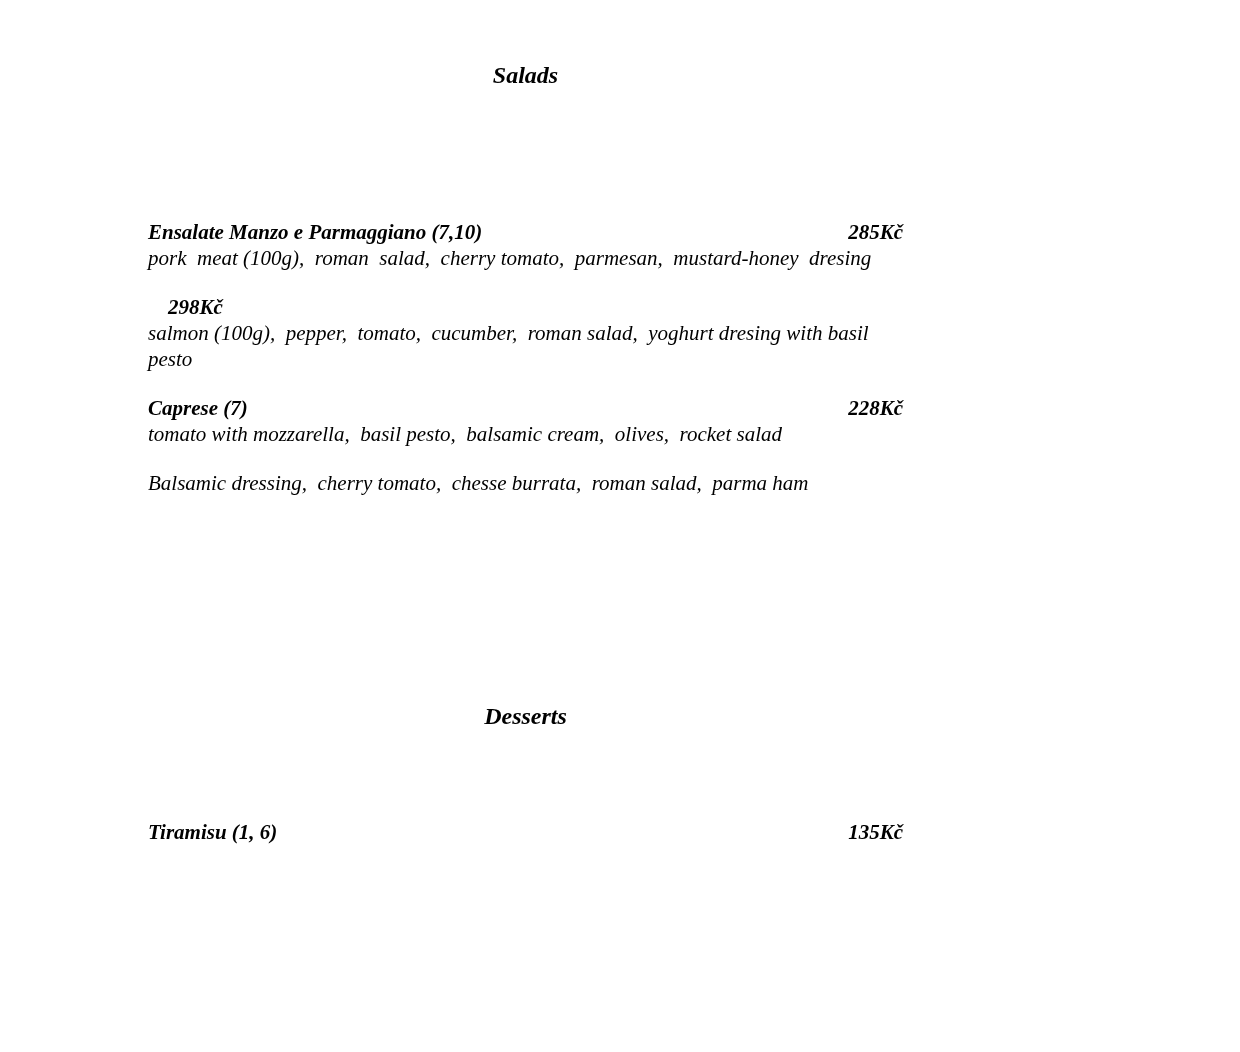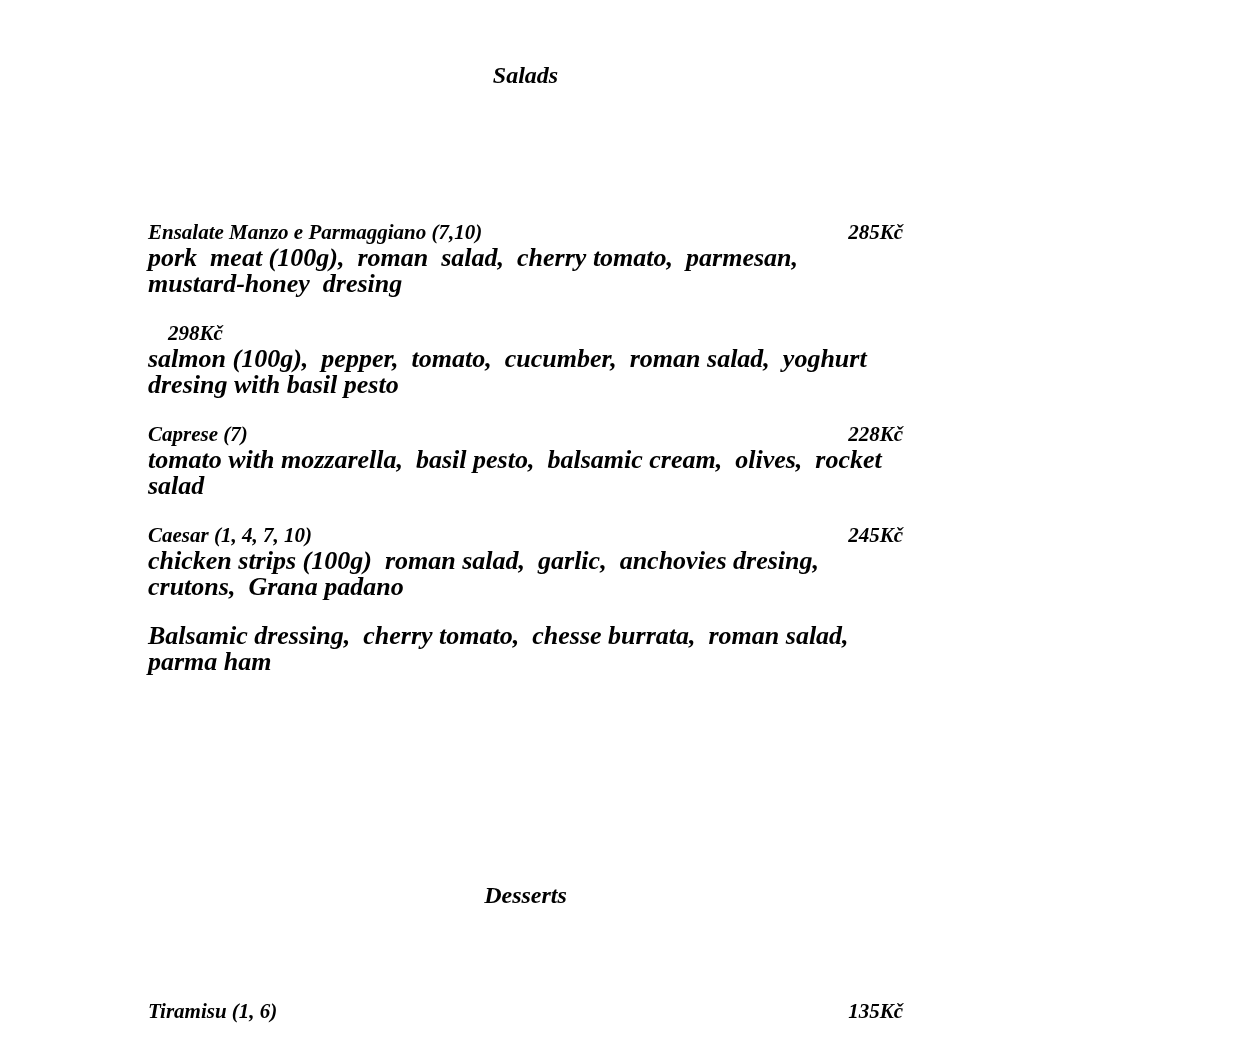--- a/index.html
+++ b/index.html
@@ -48,22 +48,22 @@
     white-space: pre-wrap;
   }
   .item-price {
     font-size: 21px;
     font-weight: bold;
     white-space: nowrap;
     margin-left: 20px;
     text-align: right;
   }
   .item-desc {
-    font-size: 26px;
-    font-weight: bold;
+    font-size: 21px;
+    font-weight: normal;
     line-height: 26px;
     white-space: pre-wrap;
   }
 </style>
 </head>
 <body>
 
 <div class="page">
 
   <section class="menu-section">
@@ -85,27 +85,20 @@
     </div>
 
     <div class="menu-item">
       <div class="item-row">
         <span class="item-name">Caprese (7)</span>
         <span class="item-price">228Kč</span>
       </div>
       <div class="item-desc">tomato with mozzarella,  basil pesto,  balsamic cream,  olives,  rocket salad</div>
     </div>
 
-    <div class="menu-item">
-      <div class="item-row">
-        <span class="item-name">Caesar (1, 4, 7, 10)</span>
-        <span class="item-price">245Kč</span>
-      </div>
-      <div class="item-desc">chicken strips (100g)  roman salad,  garlic,  anchovies dresing,  crutons,  Grana padano</div>
-    </div>
 
     <div class="menu-item">
       <div class="item-desc">Balsamic dressing,  cherry tomato,  chesse burrata,  roman salad,  parma ham</div>
     </div>
   </section>
 
   <section class="menu-section">
     <h2 class="section-heading desserts">Desserts</h2>
 
 

